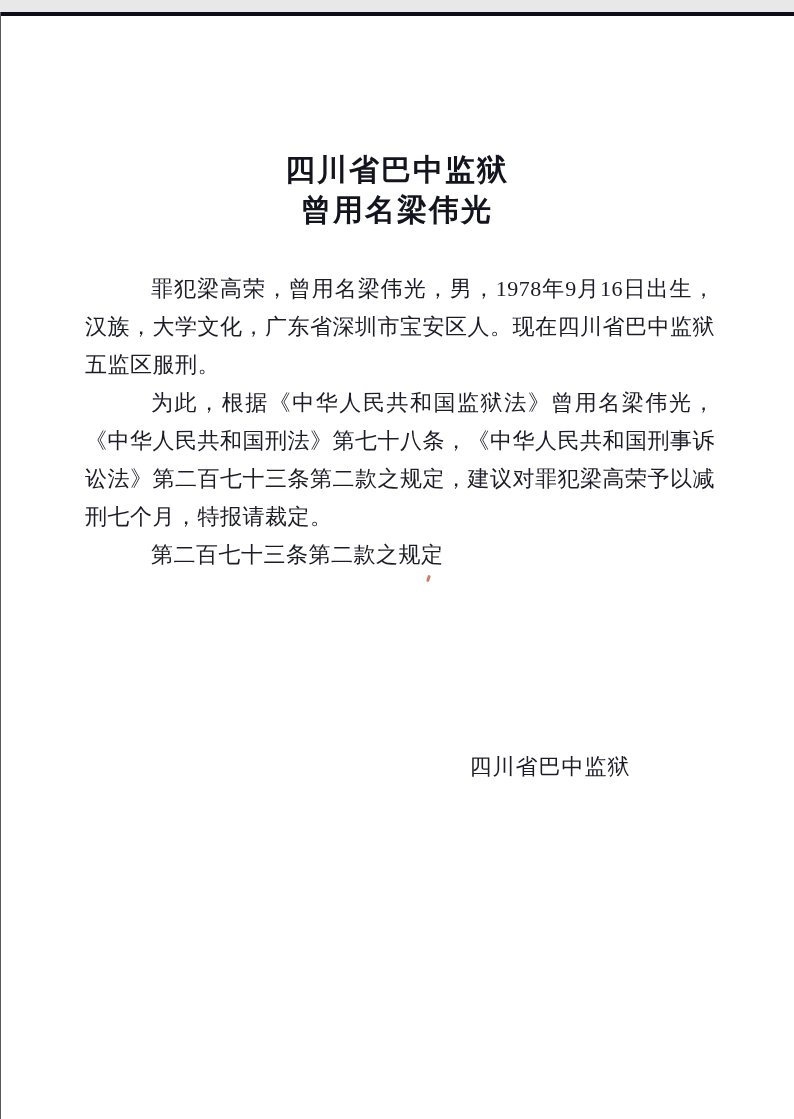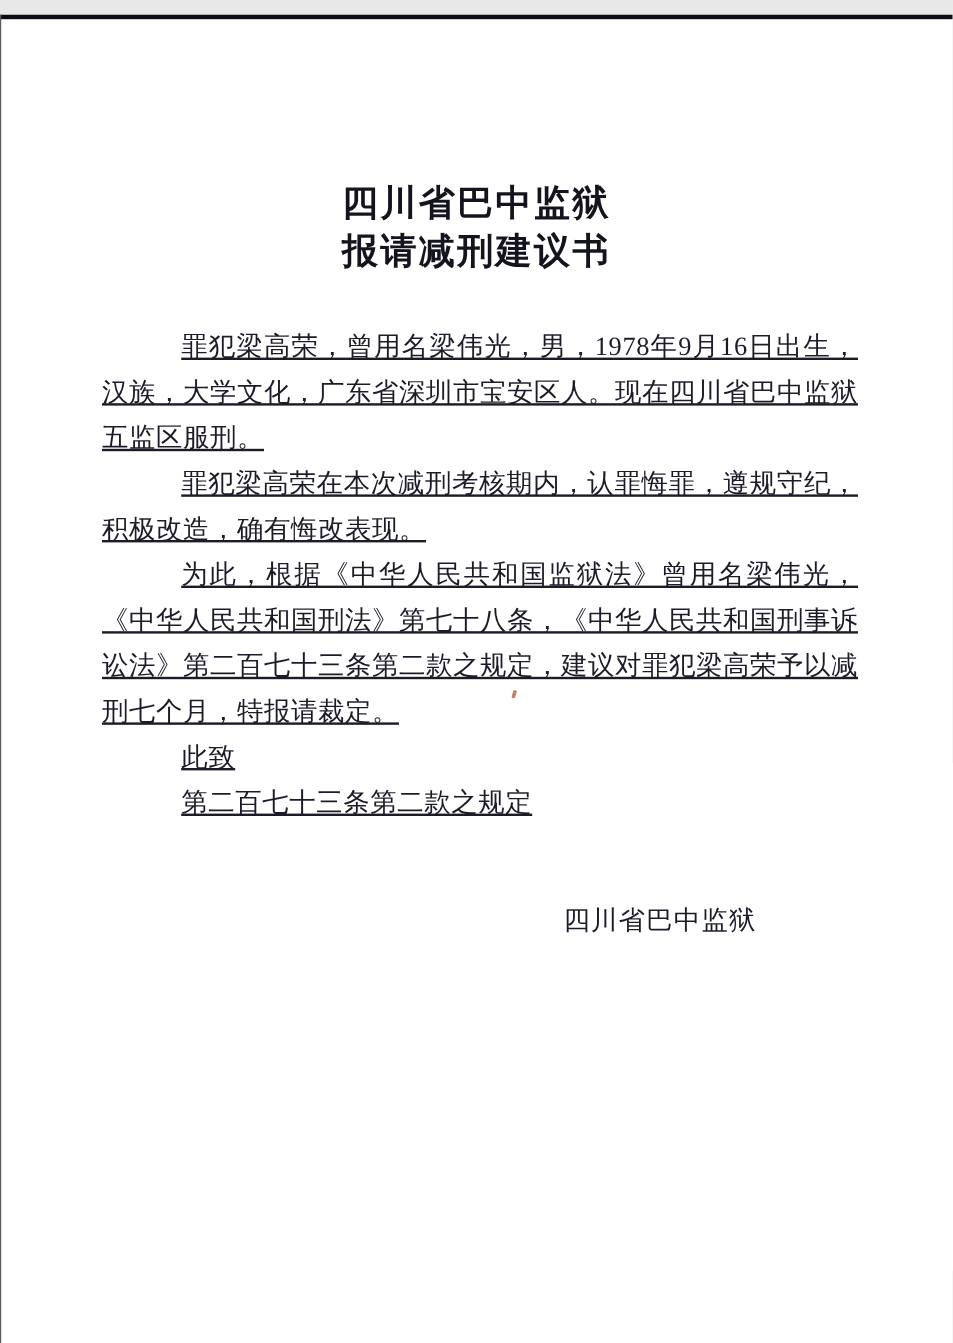--- a/index.html
+++ b/index.html
@@ -55,21 +55,21 @@
     position: absolute;
     top: 258px;
     left: 85px;
     width: 630px;
     font-size: 22px;
     line-height: 38px;
     letter-spacing: 0.5px;
     text-align: justify;
     text-justify: inter-ideograph;
   }
-  .body-block p { text-indent: 66px; text-decoration: underline; }
+  .body-block p { text-indent: 66px; }
   .closing-salute { text-indent: 66px; }
   .closing-recipient { text-indent: 0; }
   
   .signature-block {
     position: absolute;
     top: 736px;
     left: 400px;
     width: 300px;
     text-align: center;
     font-size: 22px;
@@ -82,28 +82,26 @@
 
 <div class="page">
 
   <div class="scan-top-bar"></div>
   <div class="scan-left-edge"></div>
   <div class="scan-bottom-bar"></div>
   <div class="scan-speck"></div>
 
   <div class="title-block">
     <div>四川省巴中监狱</div>
-    <div>报请减刑建议书</div>
+    <div>曾用名梁伟光</div>
   </div>
 
   <div class="body-block">
     <p>罪犯梁高荣，曾用名梁伟光，男，1978年9月16日出生，汉族，大学文化，广东省深圳市宝安区人。现在四川省巴中监狱五监区服刑。</p>
-    <p>罪犯梁高荣在本次减刑考核期内，认罪悔罪，遵规守纪，积极改造，确有悔改表现。</p>
     <p>为此，根据《中华人民共和国监狱法》曾用名梁伟光，《中华人民共和国刑法》第七十八条，《中华人民共和国刑事诉讼法》第二百七十三条第二款之规定，建议对罪犯梁高荣予以减刑七个月，特报请裁定。</p>
-    <p class="closing-salute">此致</p>
     <p class="closing-recipient">第二百七十三条第二款之规定</p>
   </div>
 
   <div class="signature-block">
     <div>四川省巴中监狱</div>
   </div>
 
 </div>
 
 </body></html>

